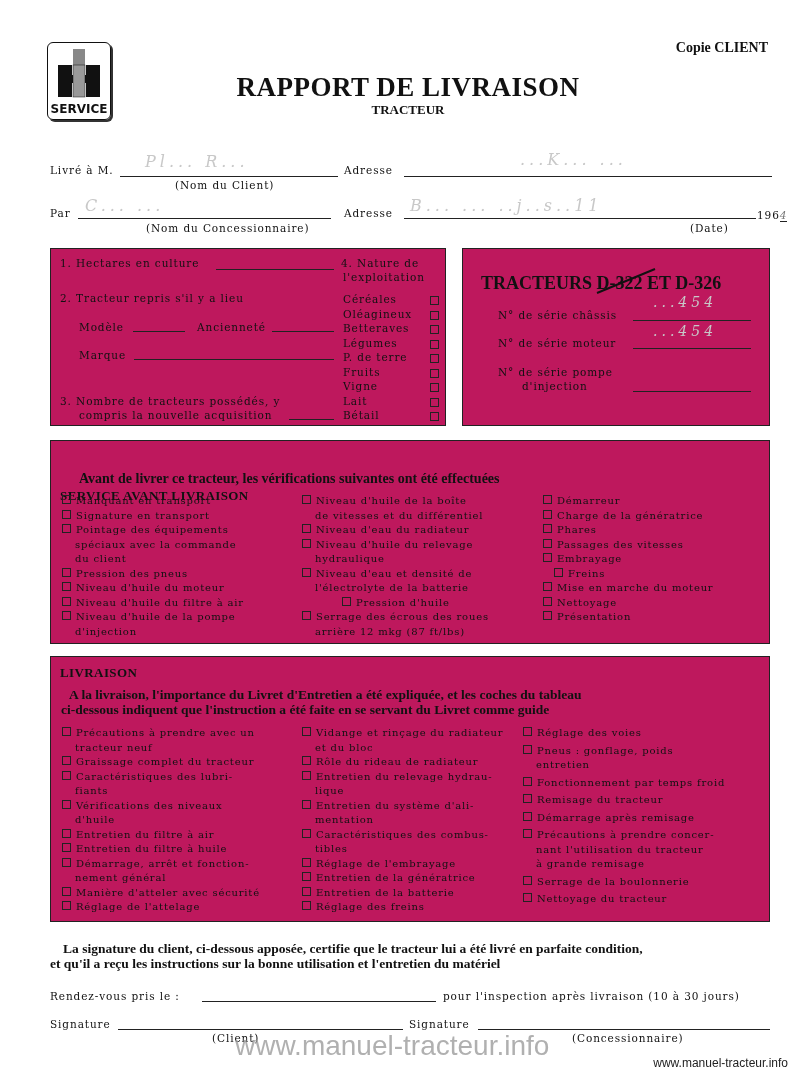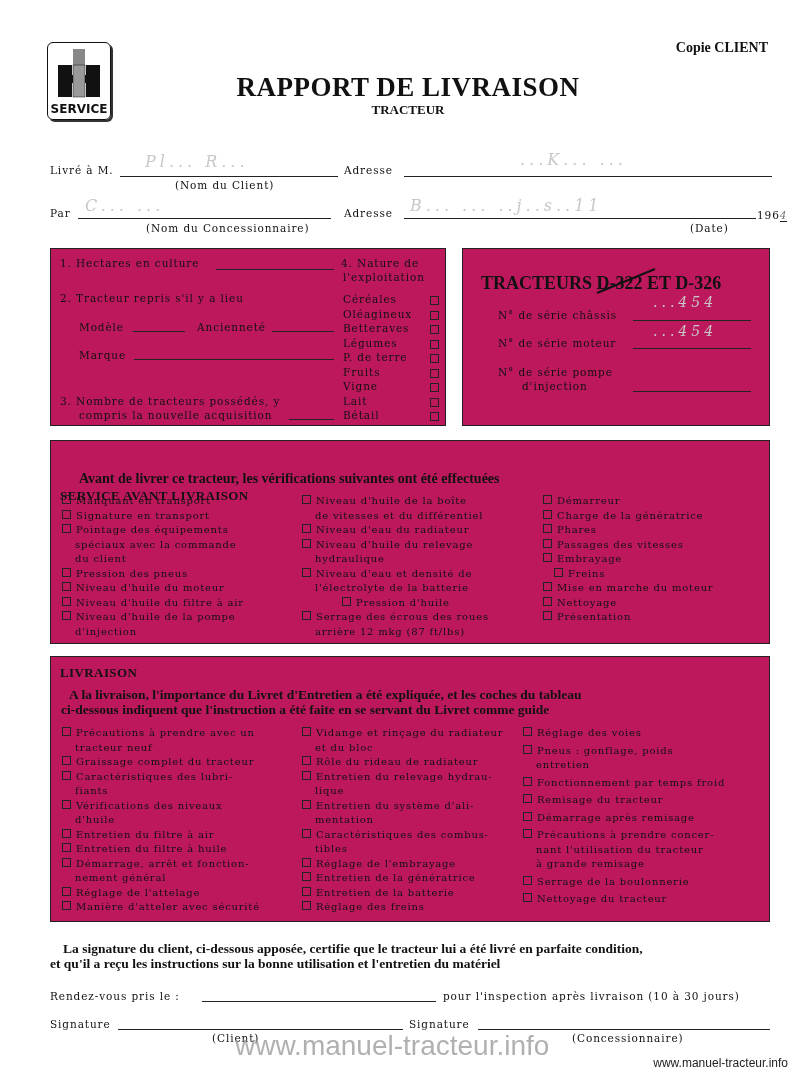--- a/index.html
+++ b/index.html
@@ -142,22 +142,22 @@
   <div class="abs serif" style="left:18px;top:30px;font-size:13.5px;font-weight:bold;white-space:nowrap;">A la livraison, l'importance du Livret d'Entretien a été expliquée, et les coches du tableau</div>
   <div class="abs serif" style="left:10px;top:45px;font-size:13.5px;font-weight:bold;white-space:nowrap;">ci-dessous indiquent que l'instruction a été faite en se servant du Livret comme guide</div>
   <div id="liv-col1" class="abs" style="left:11px;top:69px;width:240px;">
       <div class="item" style="position: relative;"><span class="cb"></span><span>Précautions à prendre avec un</span><span class="ind">tracteur neuf</span></div>
       <div class="item" style="position: relative;"><span class="cb"></span><span>Graissage complet du tracteur</span></div>
       <div class="item" style="position: relative;"><span class="cb"></span><span>Caractéristiques des lubri-</span><span class="ind">fiants</span></div>
       <div class="item" style="position: relative;"><span class="cb"></span><span>Vérifications des niveaux</span><span class="ind">d'huile</span></div>
       <div class="item" style="position: relative;"><span class="cb"></span><span>Entretien du filtre à air</span></div>
       <div class="item" style="position: relative;"><span class="cb"></span><span>Entretien du filtre à huile</span></div>
       <div class="item" style="position: relative;"><span class="cb"></span><span>Démarrage, arrêt et fonction-</span><span class="ind">nement général</span></div>
+      <div class="item" style="position: relative;"><span class="cb"></span><span>Manière d'atteler avec sécurité</span></div>
       <div class="item" style="position: relative;"><span class="cb"></span><span>Réglage de l'attelage</span></div>
-      <div class="item" style="position: relative;"><span class="cb"></span><span>Manière d'atteler avec sécurité</span></div>
     </div>
   <div id="liv-col2" class="abs" style="left:251px;top:69px;width:240px;">
       <div class="item" style="position: relative;"><span class="cb"></span><span>Vidange et rinçage du radiateur</span><span class="ind">et du bloc</span></div>
       <div class="item" style="position: relative;"><span class="cb"></span><span>Rôle du rideau de radiateur</span></div>
       <div class="item" style="position: relative;"><span class="cb"></span><span>Entretien du relevage hydrau-</span><span class="ind">lique</span></div>
       <div class="item" style="position: relative;"><span class="cb"></span><span>Entretien du système d'ali-</span><span class="ind">mentation</span></div>
       <div class="item" style="position: relative;"><span class="cb"></span><span>Caractéristiques des combus-</span><span class="ind">tibles</span></div>
       <div class="item" style="position: relative;"><span class="cb"></span><span>Réglage de l'embrayage</span></div>
       <div class="item" style="position: relative;"><span class="cb"></span><span>Entretien de la génératrice</span></div>
       <div class="item" style="position: relative;"><span class="cb"></span><span>Entretien de la batterie</span></div>

